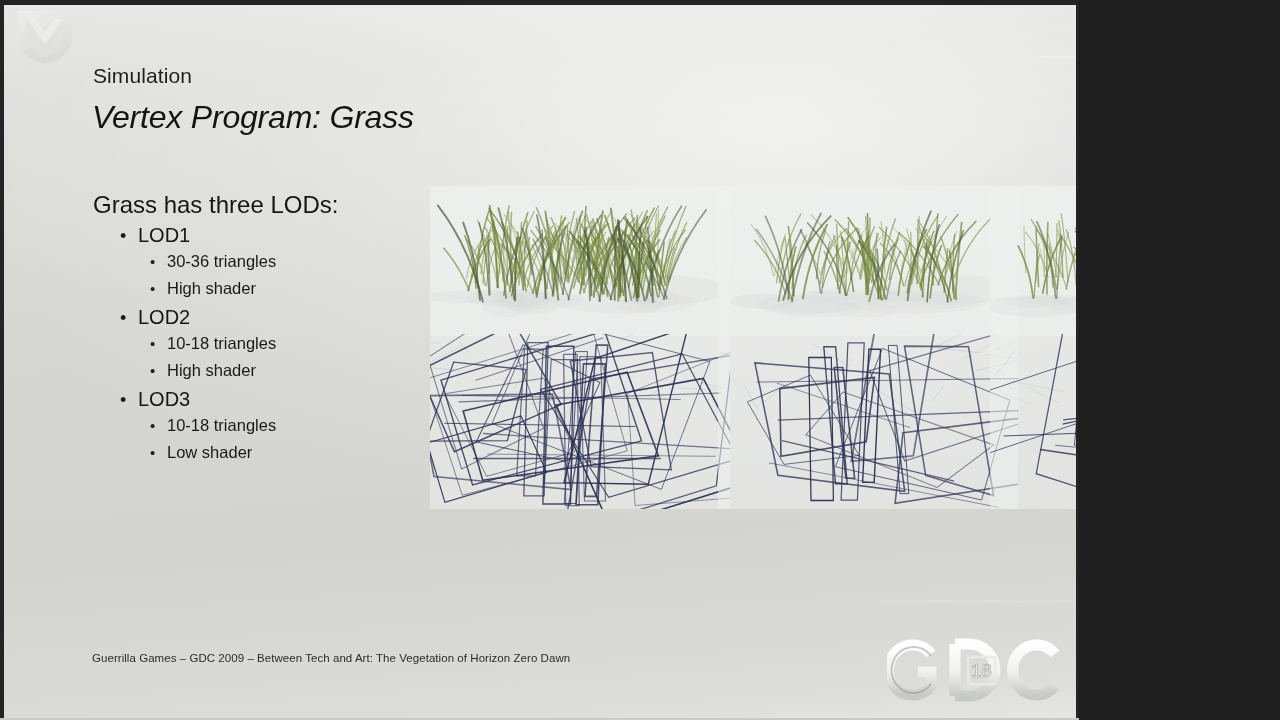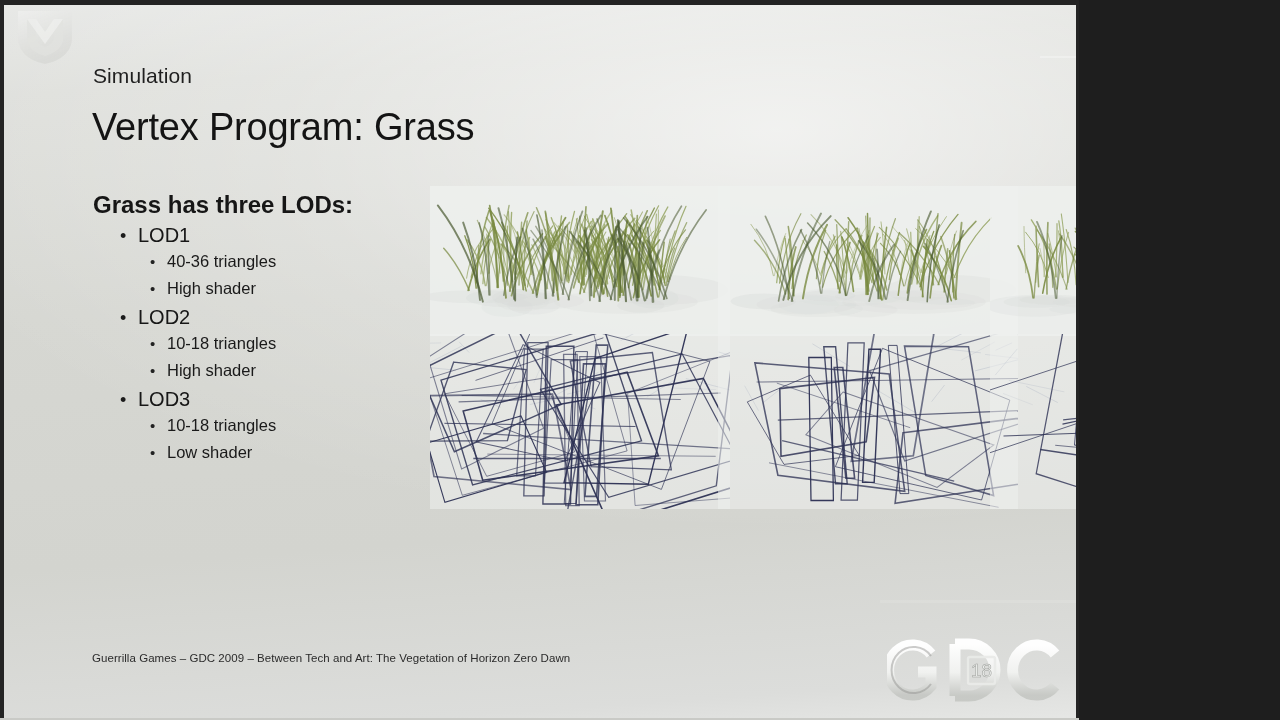--- a/index.html
+++ b/index.html
@@ -33,27 +33,28 @@
     opacity:0.30; z-index:10;
   }
 
   
   #eyebrow {
     position:absolute; left:93px; top:64px;
     font-size:21px; color:#1f1f1f; letter-spacing:0.1px;
     font-family:"Liberation Sans", sans-serif;
   }
   #title {
-    position:absolute; left:92px; top:106px;
-    font-size:38px; color:#141414; letter-spacing:-0.2px; font-weight:400;
+    position:absolute; left:92px; top:99px;
+    font-size:32px; color:#141414; letter-spacing:-0.2px; font-weight:400;
     font-family:"Liberation Sans", sans-serif;
+    font-style:italic;
   }
   #intro {
     position:absolute; left:93px; top:191px;
-    font-size:24px; color:#161616;font-weight:bold;
+    font-size:24px; color:#161616;
   }
 
   #bullets { position:absolute; left:93px; top:224px; width:330px; }
   .lvl1 {
     display:flex; align-items:baseline;
     font-size:20px; color:#171717;
     padding-left:27px; height:28px; margin-bottom:0px;
   }
   .lvl2 {
     display:flex; align-items:baseline;
@@ -110,21 +111,21 @@
   <div id="intro">Grass has three LODs:</div>
 
   <div id="bullets">
 
     <div class="lvl1">
       <span class="dot1">•</span>
       <span>LOD1</span>
     </div>
     <div class="lvl2">
       <span class="dot2">•</span>
-      <span>40-36 triangles</span>
+      <span>30-36 triangles</span>
     </div>
     <div class="lvl2">
       <span class="dot2">•</span>
       <span>High shader</span>
     </div>
 
     <div class="lvl1">
       <span class="dot1">•</span>
       <span>LOD2</span>
     </div>

